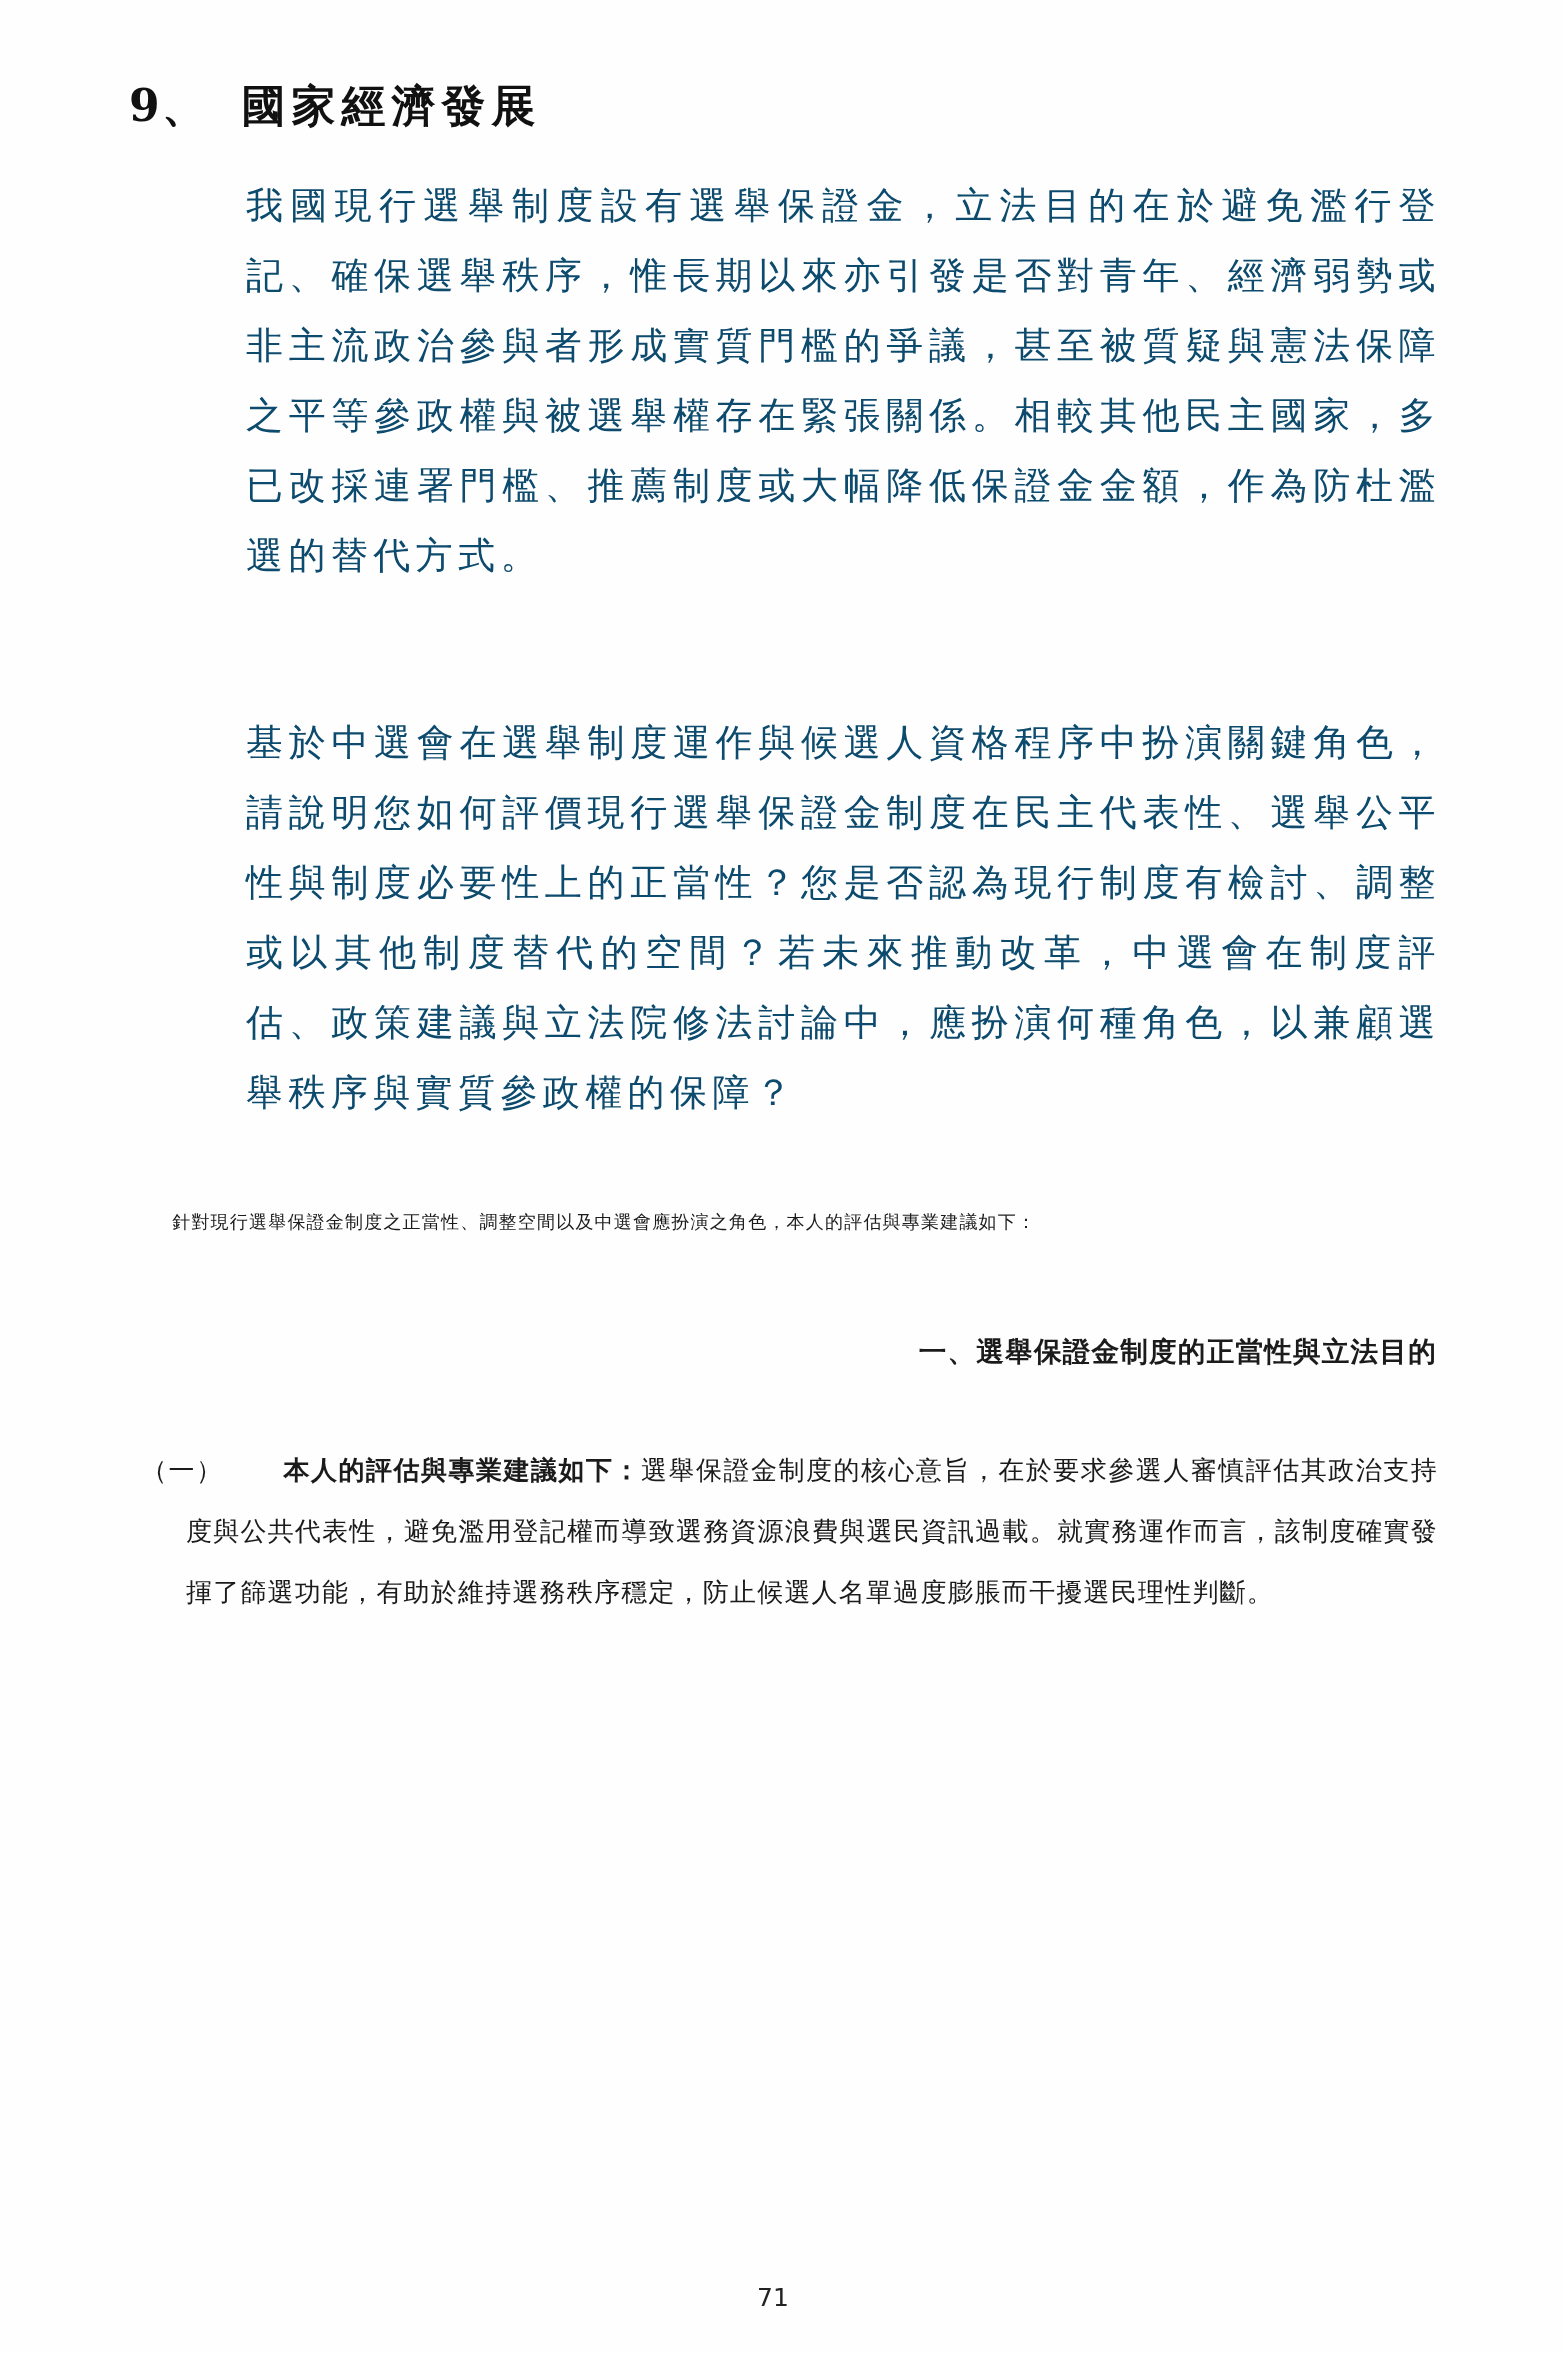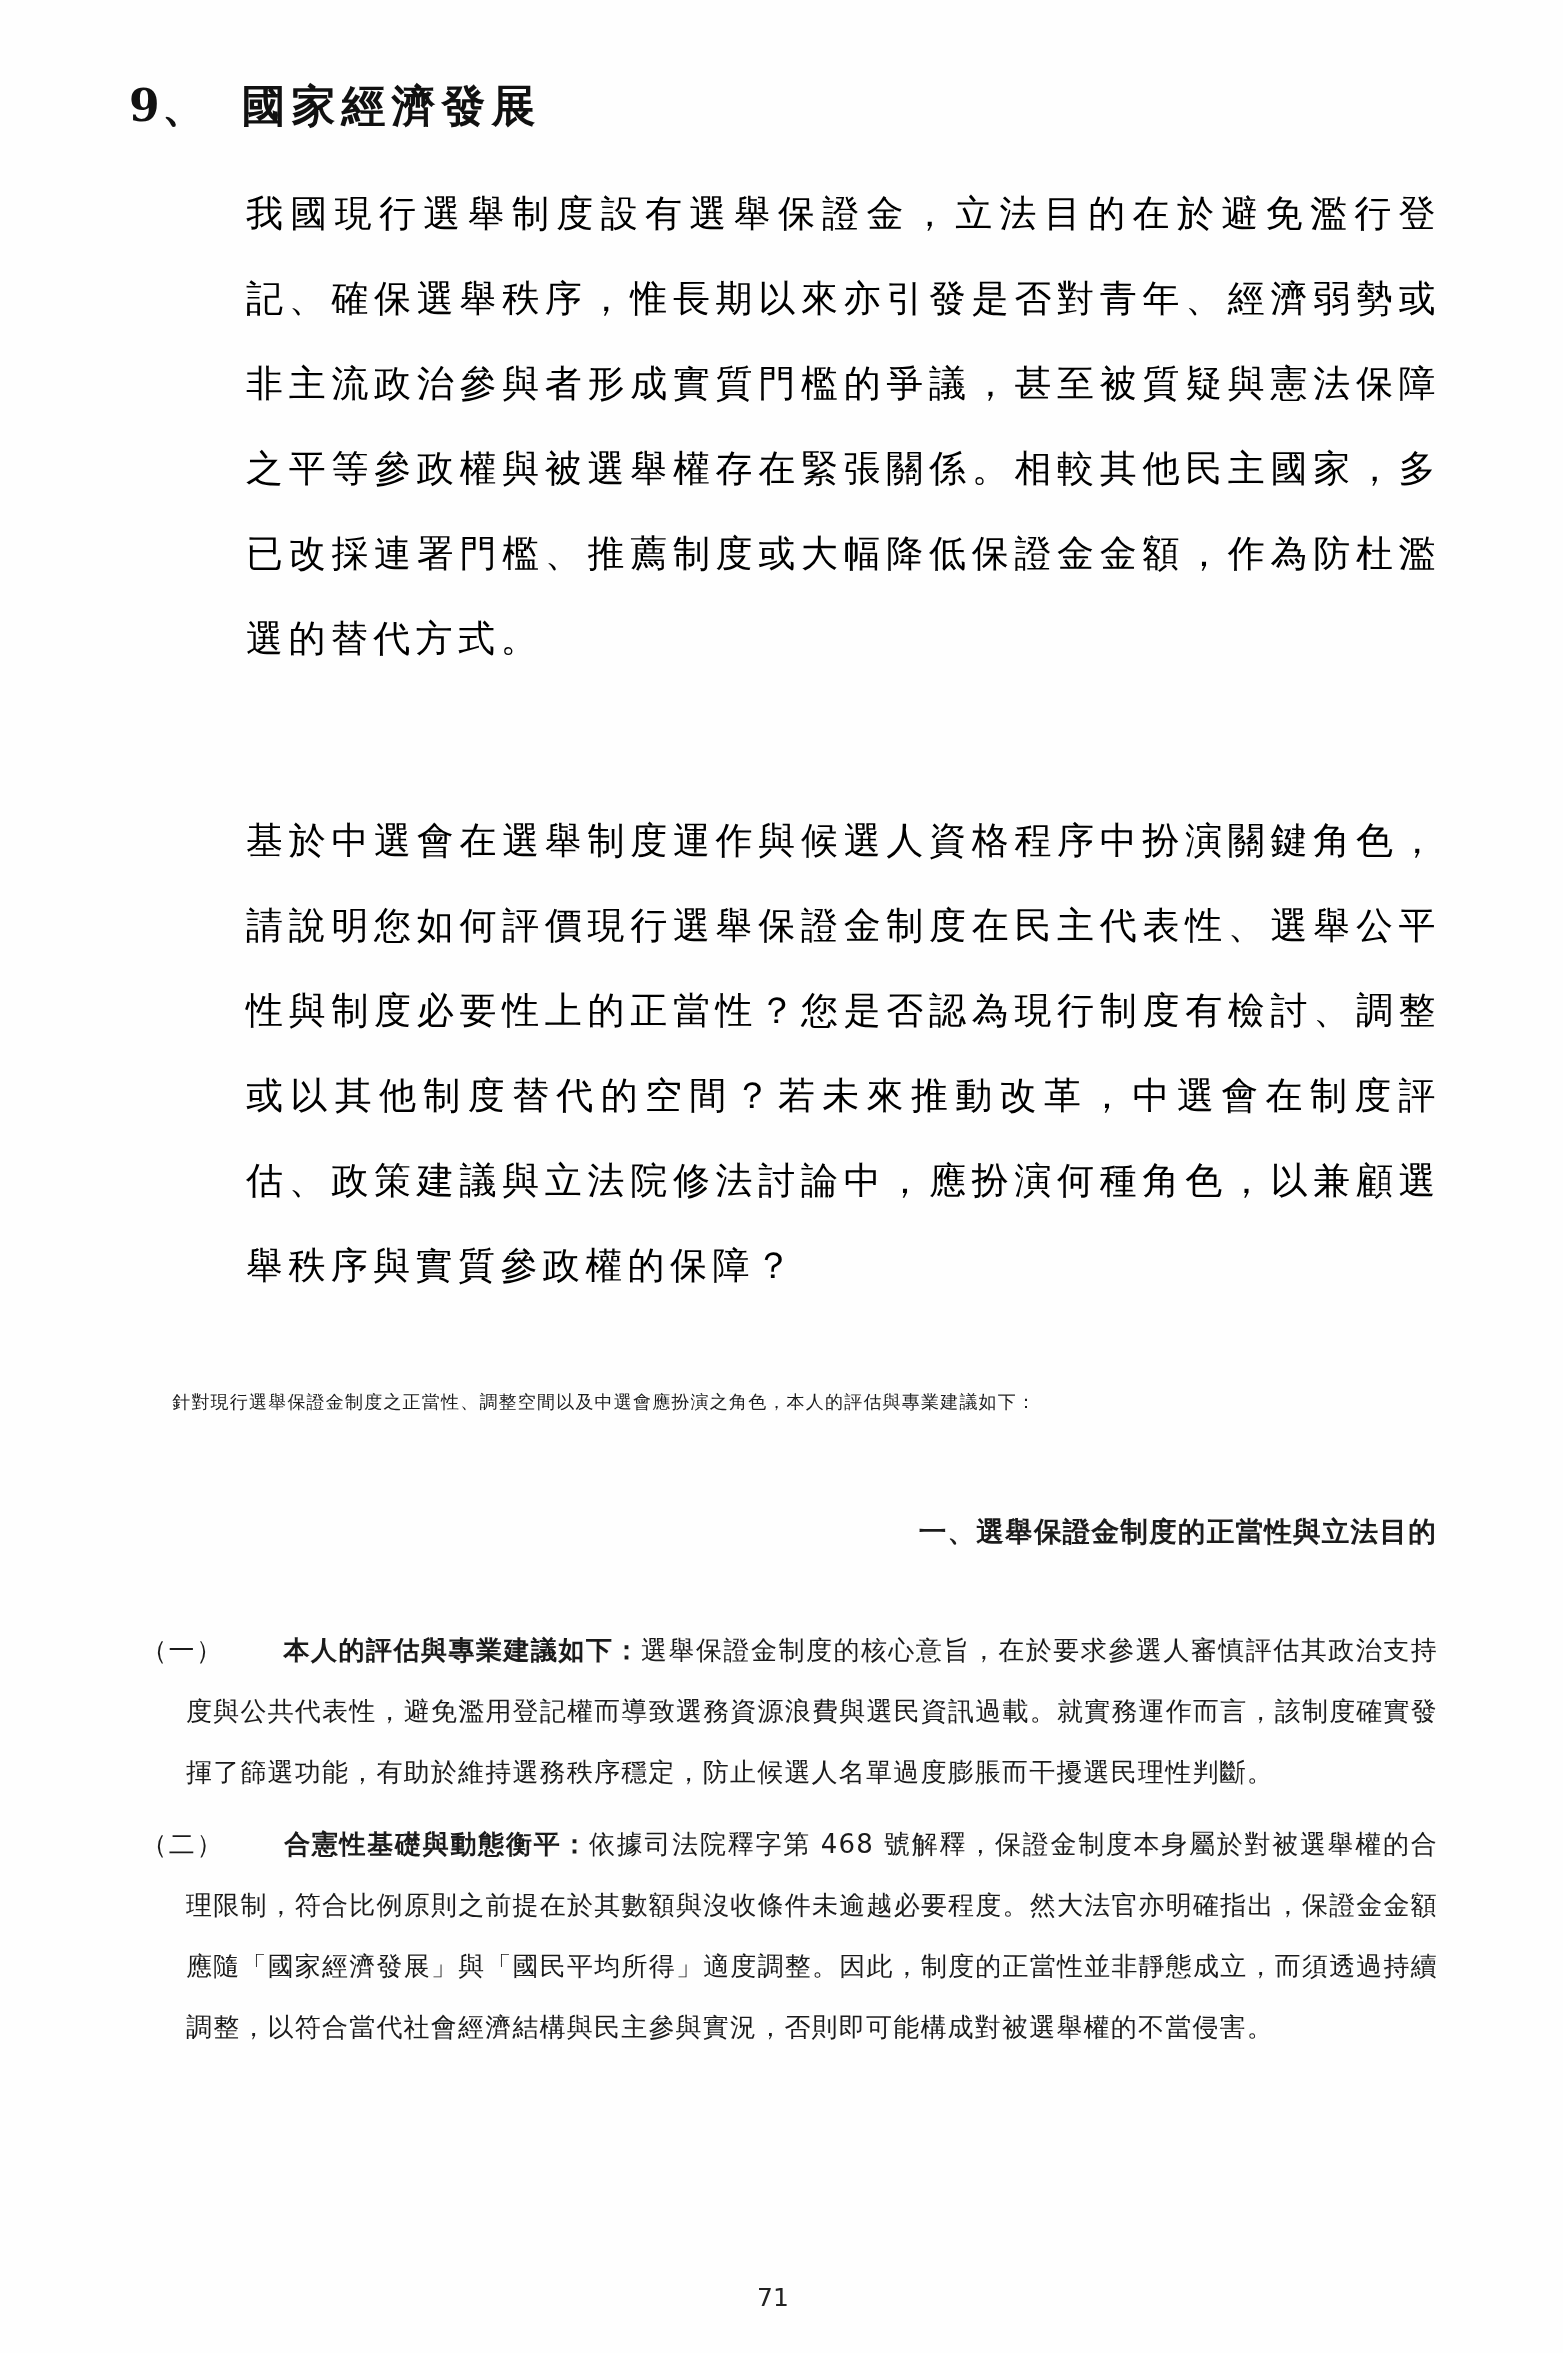--- a/index.html
+++ b/index.html
@@ -32,24 +32,24 @@
   .qnum {
     margin-right: 33px;
   }
   .qtitle {
     letter-spacing: 6px;
   }
   .kai {
     margin: 35px 0 0 117px;
     width: 1195px;
     font-size: 37px;
-    line-height: 85px;
+    line-height: 70px;
     letter-spacing: 5.4px;
     text-align: justify;
-    color: #000000;
+    color: #0c4a6e;
   }
   .kai + .kai {
     margin-top: 117px;
   }
 
   
   .answer {
     font-family: "DejaVu Sans", "Liberation Sans", sans-serif;
     color: #1b1b1b;
   }
@@ -119,23 +119,20 @@
   <div class="answer">
 
     <p class="intro">針對現行選舉保證金制度之正當性、調整空間以及中選會應扮演之角色，本人的評估與專業建議如下：</p>
 
     <div class="sec-heading">一、選舉保證金制度的正當性與立法目的</div>
 
     <div class="item">
       <span class="item-marker">（一）</span><span class="item-title">本人的評估與專業建議如下：</span><span class="item-body">選舉保證金制度的核心意旨，在於要求參選人審慎評估其政治支持度與公共代表性，避免濫用登記權而導致選務資源浪費與選民資訊過載。就實務運作而言，該制度確實發揮了篩選功能，有助於維持選務秩序穩定，防止候選人名單過度膨脹而干擾選民理性判斷。</span>
     </div>
 
-    <div class="item">
-      <span class="item-marker">（二）</span><span class="item-title">合憲性基礎與動態衡平：</span><span class="item-body">依據司法院釋字第 468 號解釋，保證金制度本身屬於對被選舉權的合理限制，符合比例原則之前提在於其數額與沒收條件未逾越必要程度。然大法官亦明確指出，保證金金額應隨「國家經濟發展」與「國民平均所得」適度調整。因此，制度的正當性並非靜態成立，而須透過持續調整，以符合當代社會經濟結構與民主參與實況，否則即可能構成對被選舉權的不當侵害。</span>
-    </div>
 
 
   </div>
 
   <div class="page-number">71</div>
 
 </div>
 
 
 </body></html>

